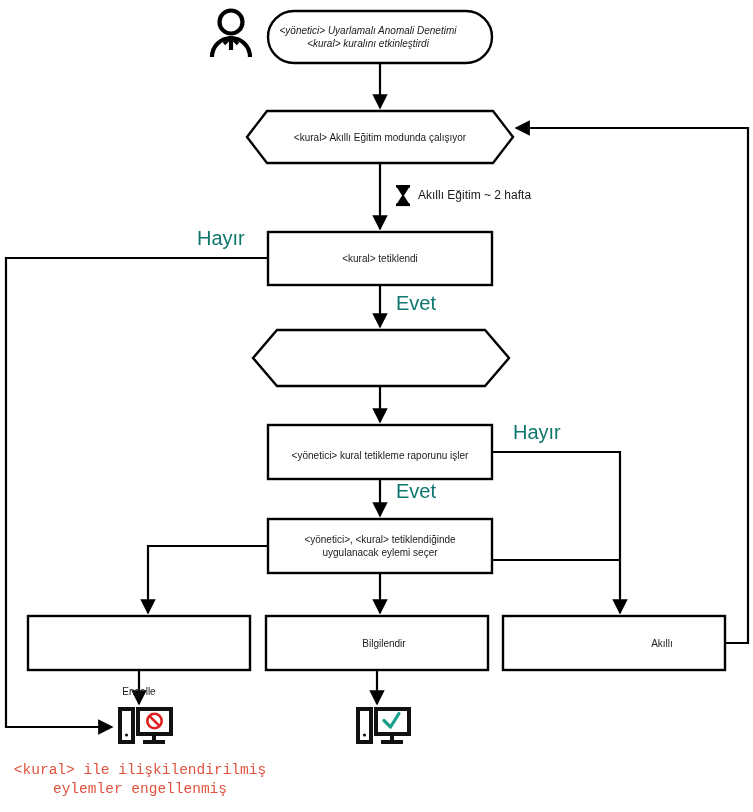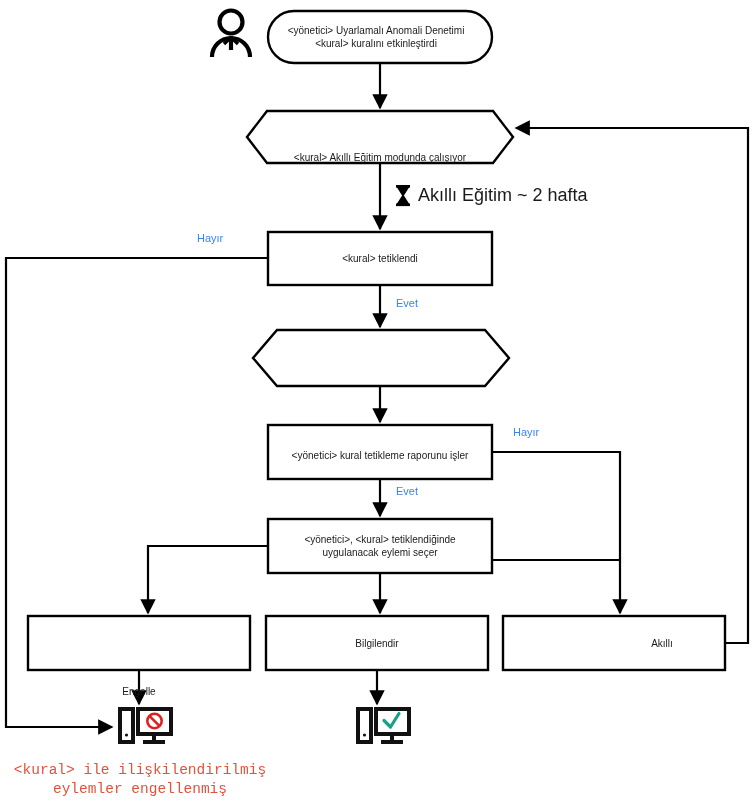--- a/index.html
+++ b/index.html
@@ -28,29 +28,29 @@
     align-items: center;
     justify-content: center;
     text-align: center;
     color: #1a1a1a;
     font-size: 10px;
     line-height: 13px;
     pointer-events: none;
   }
   .edge-label {
     position: absolute;
-    color: #3b82f6;
-    font-size: 11px;
+    color: #0f766e;
+    font-size: 20px;
     line-height: 18px;
     white-space: nowrap;
   }
   .timer-label {
     position: absolute;
     color: #1a1a1a;
-    font-size: 18px;
+    font-size: 12px;
     line-height: 18px;
     white-space: nowrap;
     display: flex;
     align-items: flex-start;
     gap: 6px;
   }
   .caption {
     position: absolute;
     text-align: center;
     font-size: 14.5px;
@@ -142,28 +142,28 @@
     <g>
       <rect x="358" y="709" width="13" height="33" fill="none" stroke="#111111" stroke-width="4"></rect>
       <circle cx="364.5" cy="735" r="1.6" fill="#111111"></circle>
       <rect x="376" y="709" width="33" height="25" fill="none" stroke="#111111" stroke-width="4"></rect>
       <rect x="390" y="734" width="4" height="6" fill="#111111"></rect>
       <rect x="381" y="740" width="22" height="4" fill="#111111"></rect>
       <path d="M 384 720.5 L 390.5 727 L 399 713.5" fill="none" stroke="#18A08A" stroke-width="3.2" stroke-linecap="round" stroke-linejoin="round"></path>
     </g>
   </svg>
 
-  <div class="node-label" style="left:268px; top:11px; width:216px; height:52px;">
+  <div class="node-label" style="left:260px; top:11px; width:216px; height:52px;font-style:italic;">
     <span>
       <span>&lt;yönetici&gt; Uyarlamalı Anomali Denetimi</span><br>
       <span>&lt;kural&gt; kuralını etkinleştirdi</span>
     </span>
   </div>
 
-  <div class="node-label" style="left:252px; top:111px; width:256px; height:52px;margin-top:20px;">
+  <div class="node-label" style="left:252px; top:111px; width:256px; height:52px;">
     <span>&lt;kural&gt; Akıllı Eğitim modunda çalışıyor</span>
   </div>
 
   <div class="node-label" style="left:272px; top:232px; width:216px; height:53px;">
     <span>&lt;kural&gt; tetiklendi</span>
   </div>
 
 
   <div class="node-label" style="left:272px; top:425px; width:216px; height:61px;">
     <span>&lt;yönetici&gt; kural tetikleme raporunu işler</span>
@@ -173,21 +173,21 @@
     <span>
       <span>&lt;yönetici&gt;, &lt;kural&gt; tetiklendiğinde</span><br>
       <span>uygulanacak eylemi seçer</span>
     </span>
   </div>
 
   <div class="node-label" style="left:28px; top:648px; width:222px; height:54px;margin-top:16px;">
     <span>Engelle</span>
   </div>
 
-  <div class="node-label" style="left:266px; top:616px; width:222px; height:54px;">
+  <div class="node-label" style="left:266px; top:616px; width:222px; height:54px;padding-left:7px;">
     <span>Bilgilendir</span>
   </div>
 
   <div class="node-label" style="left:503px; top:616px; width:222px; height:54px;padding-left:48px;">
     <span>Akıllı</span>
   </div>
 
   <div class="edge-label" style="left:197px; top:229px;">Hayır</div>
 
   <div class="edge-label" style="left:396px; top:294px;">Evet</div>

